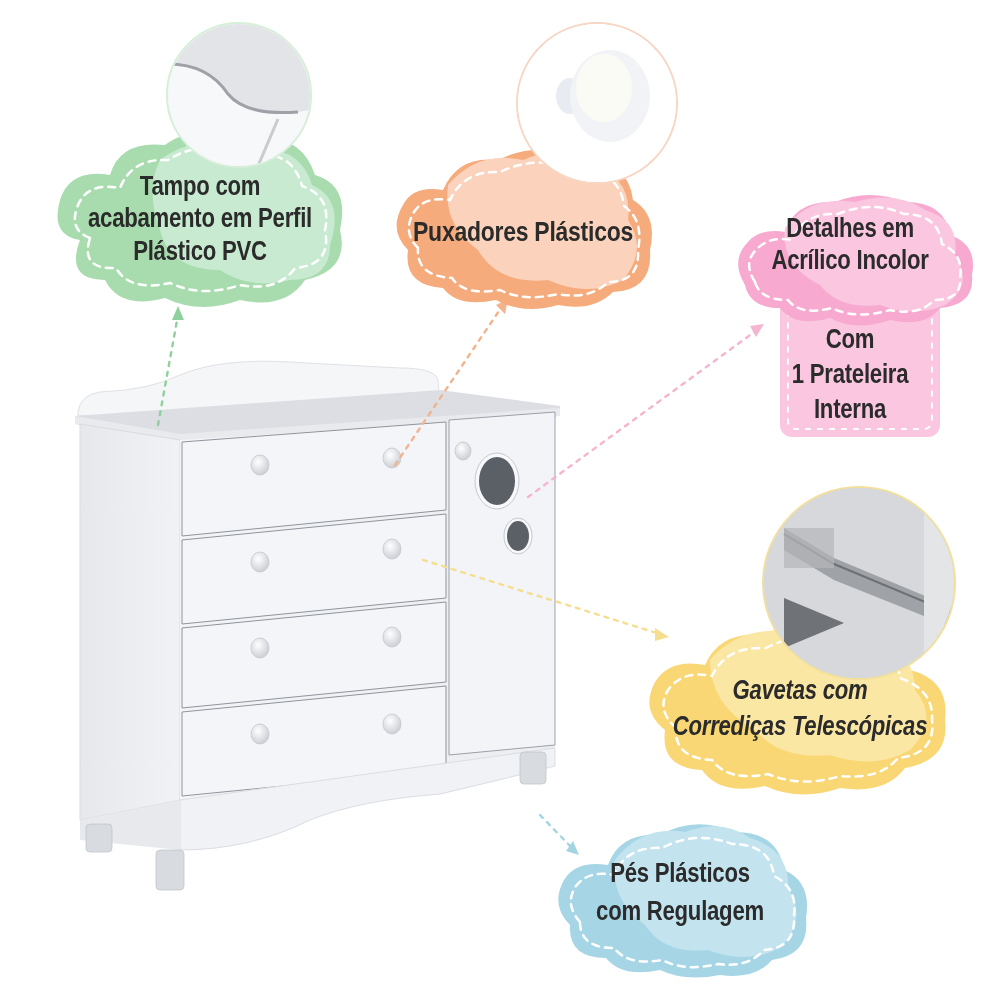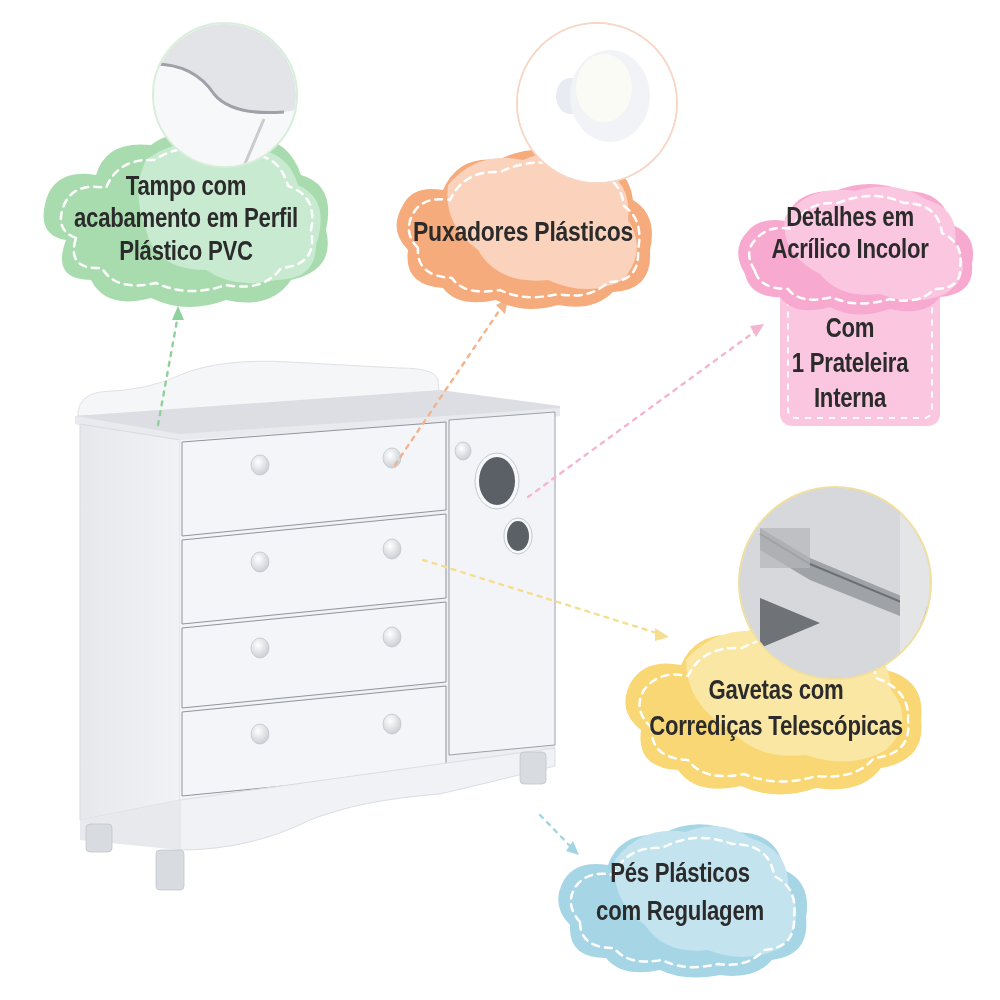--- a/index.html
+++ b/index.html
@@ -100,21 +100,21 @@
     <line x1="423" y1="560" x2="660" y2="634" stroke="#f5de90"></line>
     <line x1="540" y1="815" x2="572" y2="848" stroke="#a3d4e2"></line>
   </g>
   <polygon points="178,306 172,320 184,320" fill="#8fd19c"></polygon>
   <polygon points="508,299 496,305 505,314" fill="#f4b38a"></polygon>
   <polygon points="764,324 750,326 756,337" fill="#f5b4cf"></polygon>
   <polygon points="669,637 655,628 655,641" fill="#f5de90"></polygon>
   <polygon points="579,855 566,851 573,841" fill="#a3d4e2"></polygon>
 </svg>
 
-<div class="abs" style="left:36px;top:120px;width:300px;height:190px;">
+<div class="abs" style="left:50px;top:120px;width:300px;height:190px;">
   <svg width="300" height="190" viewBox="0 0 300 190">
     <path d="M30 120 Q0 115 10 80 Q20 48 60 55 Q70 20 115 25 Q150 0 200 20 Q250 10 265 55 Q300 65 290 110 Q300 150 255 160 Q235 190 190 180 Q150 195 115 178 Q70 190 55 160 Q15 160 30 120 Z" fill="#a8dcae"></path>
     <path d="M110 40 Q150 10 205 30 Q250 25 262 65 Q295 80 280 125 Q280 160 240 160 Q200 170 170 150 Q120 150 110 110 Q95 70 110 40 Z" fill="#c8ead0"></path>
     <path d="M40 118 Q18 110 28 85 Q38 62 70 68 Q82 38 118 40 Q152 18 198 36 Q242 28 252 66 Q282 76 275 110 Q282 145 245 148 Q228 172 190 165 Q152 178 120 163 Q80 172 66 148 Q30 150 40 118 Z" fill="none" stroke="#ffffff" stroke-width="2.5" stroke-dasharray="7 6" stroke-linecap="round"></path>
   </svg>
   <div class="inset" style="left:116px;top:-98px;width:142px;height:142px;border:2px solid #d6efd9;">
     <svg width="142" height="142" viewBox="0 0 142 142">
       <rect width="142" height="142" fill="#e3e4e7"></rect>
       <path d="M0 40 Q40 40 60 70 Q78 92 130 88 L142 86 L142 142 L0 142 Z" fill="#f7f8fa"></path>
       <path d="M0 40 Q40 40 60 70 Q78 92 130 88" fill="none" stroke="#9ea1a7" stroke-width="3"></path>
@@ -140,40 +140,40 @@
       <ellipse cx="52" cy="72" rx="14" ry="18" fill="#e8ecf2"></ellipse>
       <ellipse cx="92" cy="72" rx="40" ry="46" fill="#f1f3f7"></ellipse>
       <ellipse cx="86" cy="64" rx="28" ry="34" fill="#fbfbf6"></ellipse>
     </svg>
   </div>
   <div class="label" style="left:-15px;top:75px;width:300px;font-size:28px;">
     <div>Puxadores Plásticos</div>
   </div>
 </div>
 
-<div class="abs" style="left:730px;top:179px;width:250px;height:250px;">
+<div class="abs" style="left:730px;top:190px;width:250px;height:250px;">
   <svg width="250" height="250" viewBox="0 0 250 250">
     <rect x="50" y="95" width="160" height="152" rx="12" fill="#fbc7e0"></rect>
     <rect x="58" y="105" width="144" height="134" rx="8" fill="none" stroke="#ffffff" stroke-width="2" stroke-dasharray="6 6"></rect>
     <path d="M15 95 Q0 70 18 52 Q30 38 55 42 Q65 10 105 12 Q140 -2 175 12 Q215 12 220 45 Q248 55 242 85 Q245 115 210 118 Q195 138 160 130 Q125 142 100 128 Q65 138 50 118 Q20 118 15 95 Z" fill="#f7a9cf"></path>
     <path d="M55 38 Q80 5 125 12 Q165 0 195 20 Q230 30 225 65 Q245 95 215 115 Q185 128 150 115 Q110 120 90 95 Q50 75 55 38 Z" fill="#fbc7e0"></path>
     <path d="M25 92 Q12 72 28 58 Q40 46 62 50 Q74 22 108 24 Q142 10 174 24 Q208 24 212 54 Q234 64 230 88 Q232 110 204 110 Q190 126 160 120 Q126 130 102 118 Q70 126 58 110 Q30 110 25 92 Z" fill="none" stroke="#ffffff" stroke-width="2.5" stroke-dasharray="7 6" stroke-linecap="round"></path>
   </svg>
   <div class="label" style="left:-10px;top:22px;width:260px;font-size:27px;">
     <div>Detalhes em</div>
     <div>Acrílico Incolor</div>
   </div>
   <div class="label" style="left:-10px;top:132px;width:260px;font-size:27px;line-height:1.3;">
     <div>Com</div>
     <div>1 Prateleira</div>
     <div>Interna</div>
   </div>
 </div>
 
-<div class="abs" style="left:616px;top:610px;width:320px;height:190px;">
+<div class="abs" style="left:640px;top:610px;width:320px;height:190px;font-style:italic;">
   <svg width="320" height="190" viewBox="0 0 320 190">
     <path d="M25 120 Q0 100 15 72 Q30 48 65 55 Q80 20 125 25 Q165 0 215 20 Q265 18 270 60 Q310 70 305 110 Q310 150 265 158 Q245 185 200 178 Q160 192 125 176 Q80 186 62 160 Q20 158 25 120 Z" fill="#f9d774"></path>
     <path d="M70 50 Q100 15 150 22 Q195 5 230 28 Q275 40 275 80 Q300 110 270 140 Q235 160 190 145 Q140 150 115 120 Q70 95 70 50 Z" fill="#fbe7a4"></path>
     <path d="M36 118 Q16 100 28 80 Q42 60 72 66 Q86 36 126 38 Q164 18 210 34 Q256 32 260 68 Q294 80 292 110 Q296 144 258 148 Q240 170 200 166 Q162 178 128 164 Q88 172 72 150 Q34 148 36 118 Z" fill="none" stroke="#ffffff" stroke-width="2.5" stroke-dasharray="7 6" stroke-linecap="round"></path>
   </svg>
   <div class="inset" style="left:122px;top:-124px;width:190px;height:190px;border:2px solid #f2df9c;">
     <svg width="190" height="190" viewBox="0 0 190 190">
       <rect width="190" height="190" fill="#c9cbce"></rect>
       <rect x="0" y="0" width="190" height="190" fill="#d7d8db"></rect>
       <path d="M20 40 L70 70 L190 120 L190 140 L70 92 L20 62 Z" fill="#9fa2a6"></path>

